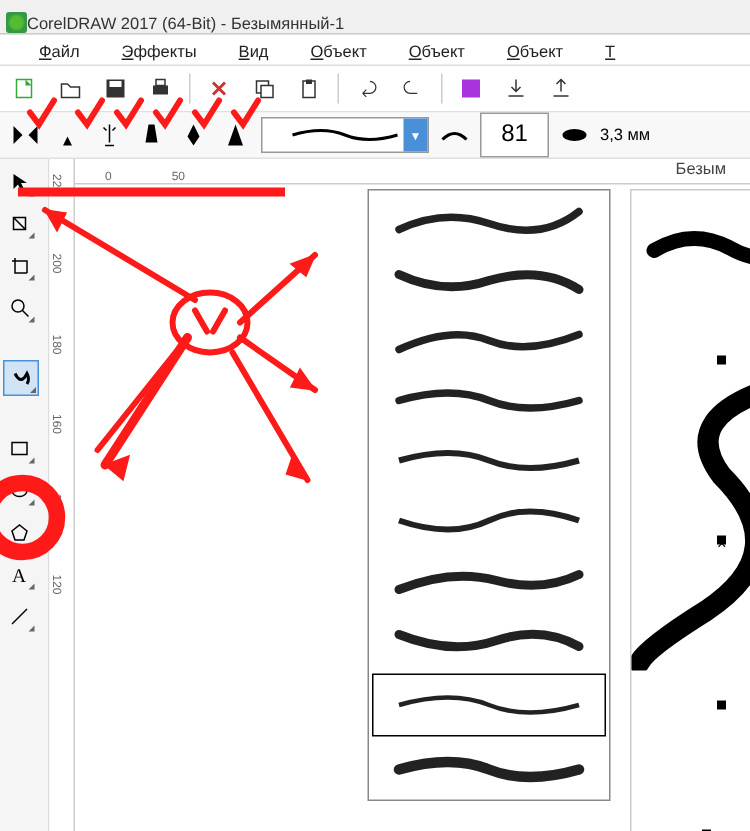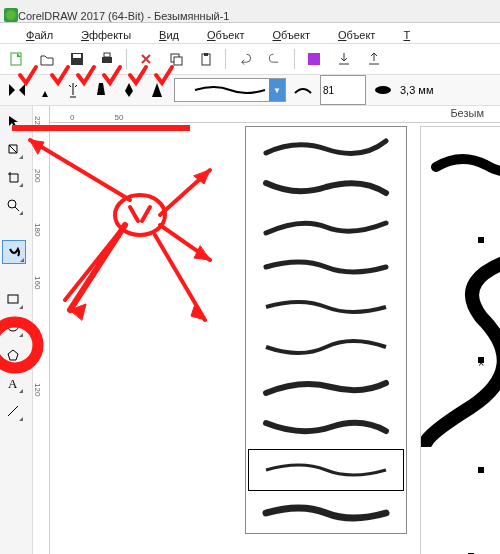--- a/index.html
+++ b/index.html
@@ -9,21 +9,21 @@
 .menubar{height:20px;display:flex;align-items:flex-end;gap:16px;padding:0 20px;border-bottom:1px solid #ddd}
 .menu-item{padding:2px 6px;text-decoration:underline;text-decoration-color:transparent;color:#222;cursor:default}
 .menu-item:first-letter{text-decoration:underline}
 .toolbar1{height:30px;display:flex;align-items:center;gap:8px;padding:0 6px;border-bottom:1px solid #e0e0e0}
 .tb-btn{width:22px;height:22px;display:flex;align-items:center;justify-content:center;cursor:pointer}
 .tb-sep{width:1px;height:20px;background:#ccc}
 .toolbar2{height:30px;display:flex;align-items:center;gap:6px;padding:0 6px;border-bottom:1px solid #e0e0e0;background:#f8f8f8}
 .tool-icon{width:22px;height:26px;display:flex;align-items:center;justify-content:center;cursor:pointer}
 .stroke-select{width:110px;height:22px;border:1px solid #999;background:#fff;display:flex;align-items:center;justify-content:center;position:relative}
 .stroke-select .dd{position:absolute;right:0;top:0;width:16px;height:100%;background:#4a90d9;display:flex;align-items:center;justify-content:center;color:#fff;font-size:8px}
-.num-input{width:40px;height:20px;border:1px solid #999;text-align:left;padding:4px 2px;font-size:10px}
+.num-input{width:40px;height:20px;border:1px solid #999;text-align:center;padding:4px 2px;font-size:16px}
 .workspace{display:flex;height:450px;position:relative}
 .toolbox{width:28px;background:#f5f5f5;border-right:1px solid #ddd;display:flex;flex-direction:column;gap:6px;padding:4px 2px}
 .tx{width:22px;height:22px;display:flex;align-items:center;justify-content:center;cursor:pointer;position:relative}
 .tx.sel{background:#d0e4f5;border:1px solid #4a90d9}
 .tx .tri{position:absolute;bottom:1px;right:1px;width:0;height:0;border-left:4px solid transparent;border-bottom:4px solid #666}
 .ruler-h{height:16px;background:#fff;border-bottom:1px solid #ccc;font-size:8px;color:#666;display:flex;align-items:flex-end;padding-left:20px;gap:40px}
 .ruler-v{width:16px;background:#fff;border-right:1px solid #ccc;font-size:8px;color:#666;writing-mode:vertical-lr;display:flex;gap:40px;padding-top:10px}
 .canvas-area{flex:1;display:flex;position:relative}
 .canvas{flex:1;background:#fff;position:relative}
 .doc-tab{position:absolute;top:0;right:12px;font-size:11px;color:#444;background:#fff;padding:1px 4px}

